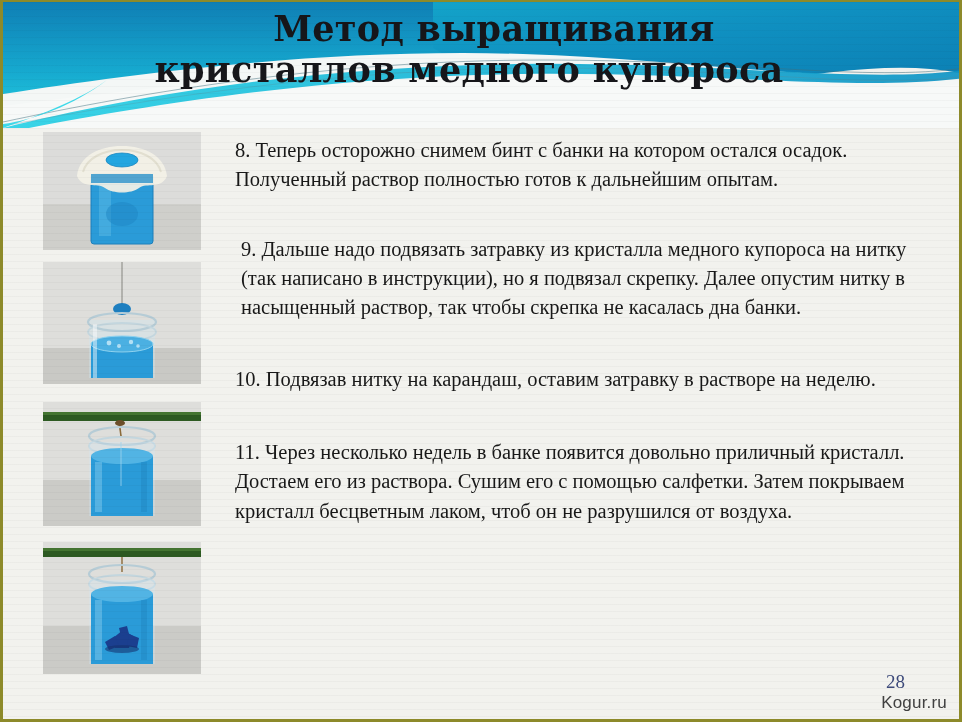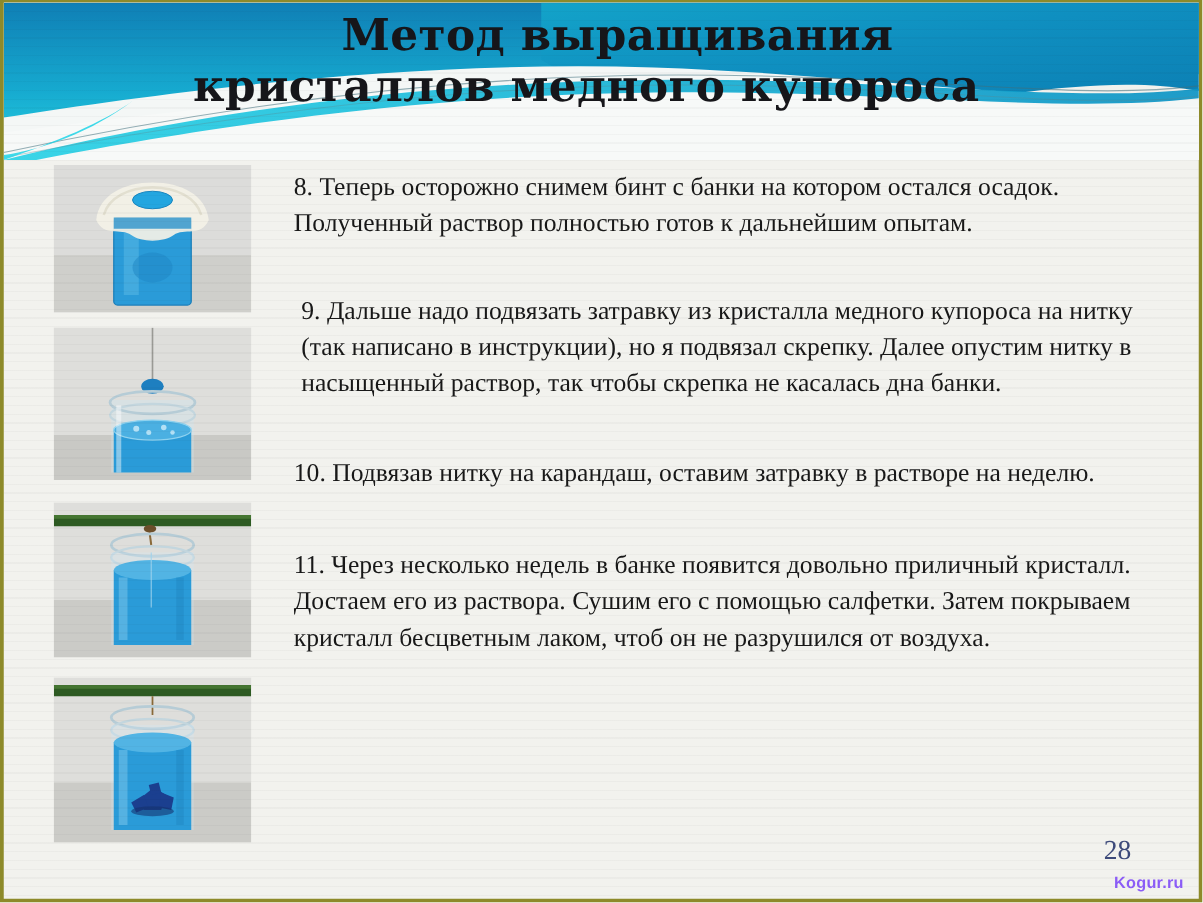--- a/index.html
+++ b/index.html
@@ -117,32 +117,32 @@
   .para-9  { margin: 40px 0 0 10px; width: 672px; }
   .para-10 { margin: 42px 0 0 4px; width: 660px; }
   .para-11 { margin: 44px 0 0 4px; width: 690px; }
 
   
   .page-number {
     position: absolute;
     right: 54px;
     bottom: 26px;
     font-family: "Liberation Serif", "DejaVu Serif", serif;
-    font-size: 22px;
+    font-size: 19px;
     color: #3d4a7a;
     z-index: 7;
   }
   .watermark {
     position: absolute;
     right: 12px;
     bottom: 6px;
     font-family: "Liberation Sans", "DejaVu Sans", sans-serif;
-    font-weight: bold;
-    font-size: 13px;
-    color: #8b5cf6;
+    font-weight: normal;
+    font-size: 17px;
+    color: #404040;
     letter-spacing: 0.2px;
     z-index: 7;
   }
 </style>
 </head>
 <body>
 
 <div class="slide">
 
   <div class="header">

